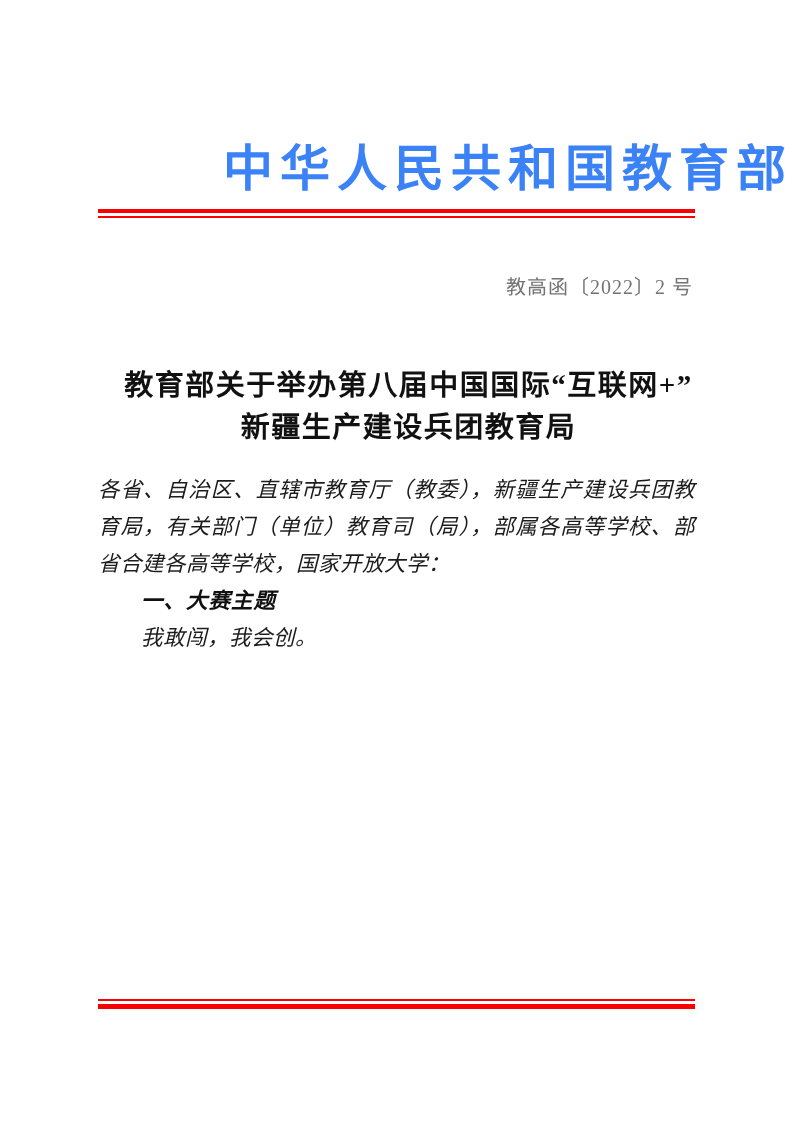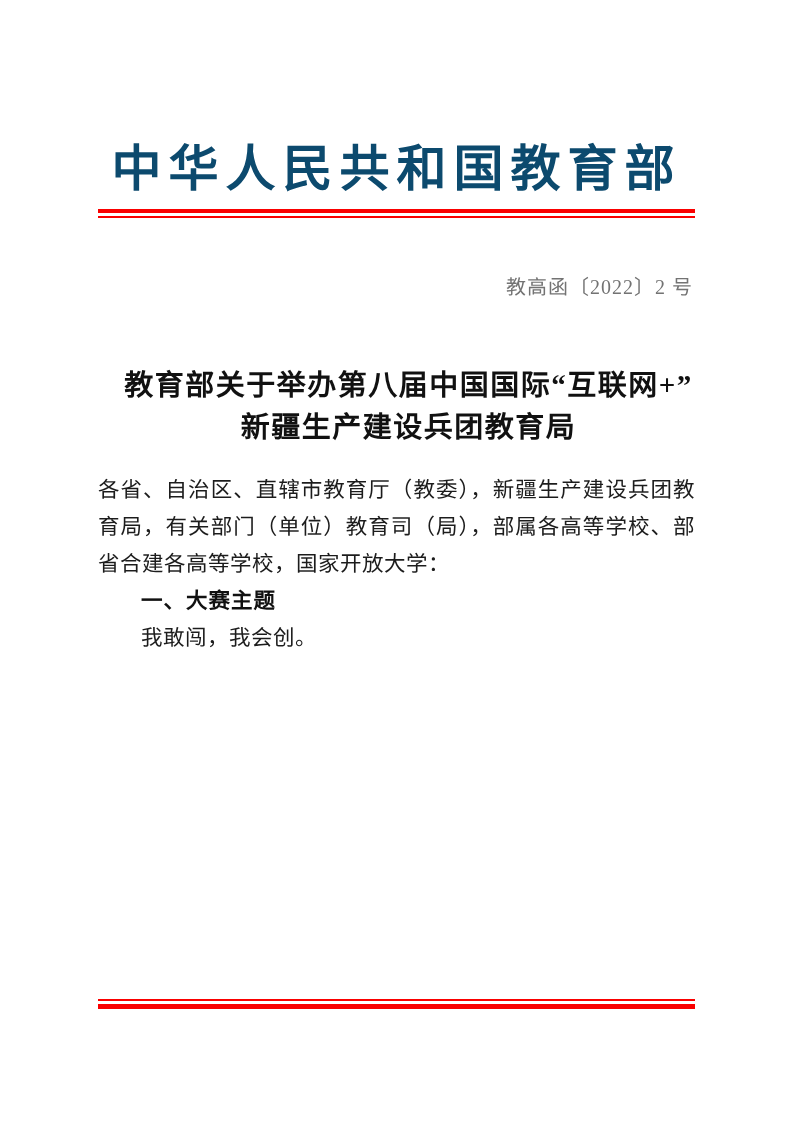--- a/index.html
+++ b/index.html
@@ -16,26 +16,26 @@
     font-family: "Liberation Serif", "DejaVu Serif", serif;
     color: #1c1c1c;
   }
 
   
   .letterhead {
     position: absolute;
     top: 128px;
     left: 0;
     width: 100%;
-    text-align: center;
+    text-align: right;
     font-family: "Liberation Serif", "DejaVu Serif", serif;
     font-size: 50px;
     font-weight: bold;
     letter-spacing: 7px;
-    color: #0c4a6e;
+    color: #3b82f6;
     white-space: nowrap;
   }
 
   
   .rule {
     position: absolute;
     left: 98px;
     width: 597px;
   }
   .rule .bar { background: #fa0000; }
@@ -78,21 +78,21 @@
     top: 472px;
     left: 98px;
     width: 597px;
     font-size: 21.5px;
     line-height: 37px;
     letter-spacing: 0.5px;
     text-align: justify;
     text-justify: inter-character;
     color: #1c1c1c;
   }
-  .body-text p { margin: 0; }
+  .body-text p { margin: 0; font-style: italic; }
   .indent { text-indent: 2em; }
   .section-heading {
     font-family: "Liberation Sans", "DejaVu Sans", sans-serif;
     font-weight: bold;
     letter-spacing: 1px;
     color: #111111;
   }
 </style>
 </head>
 <body>

